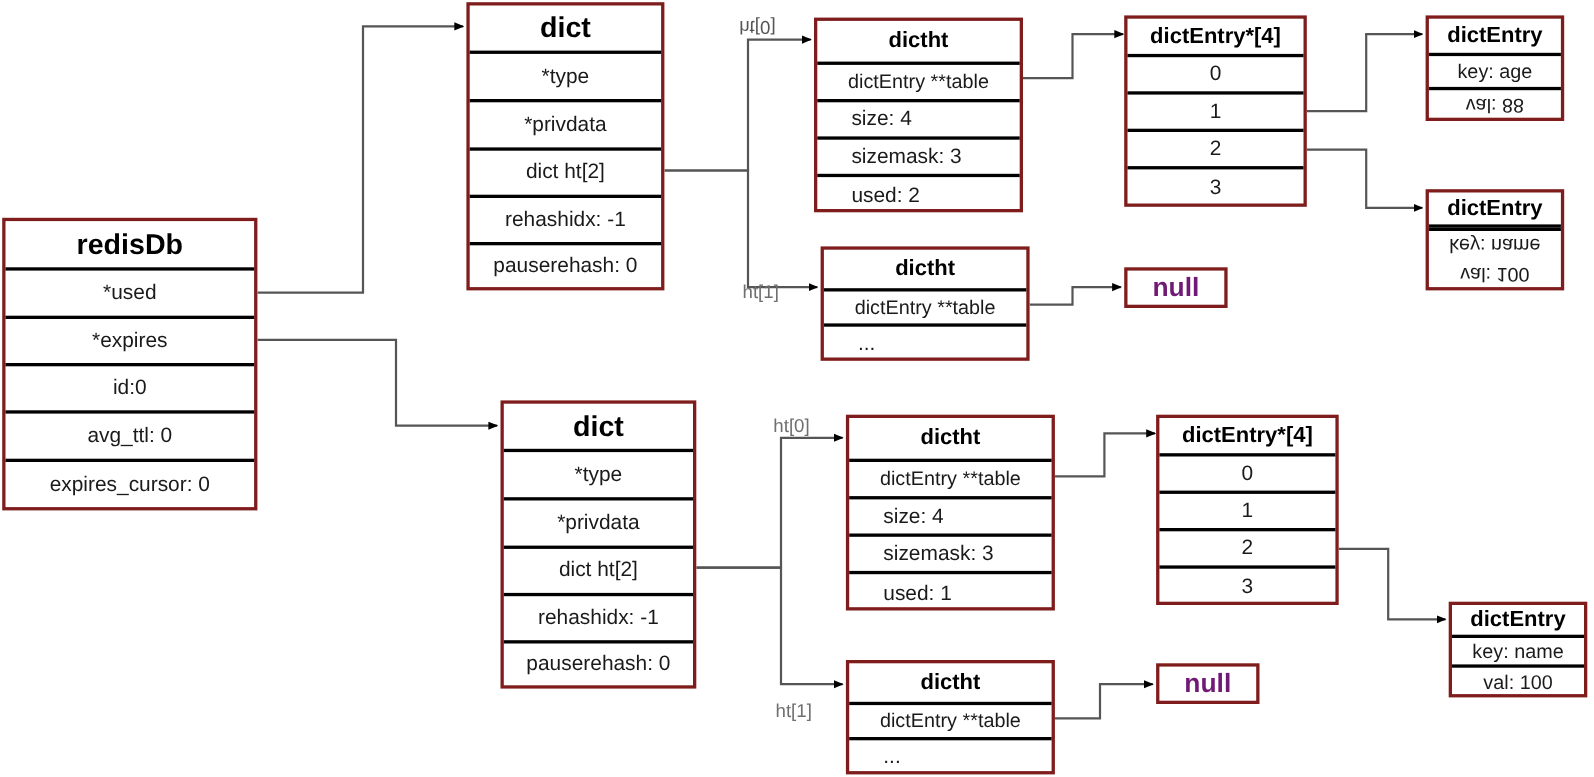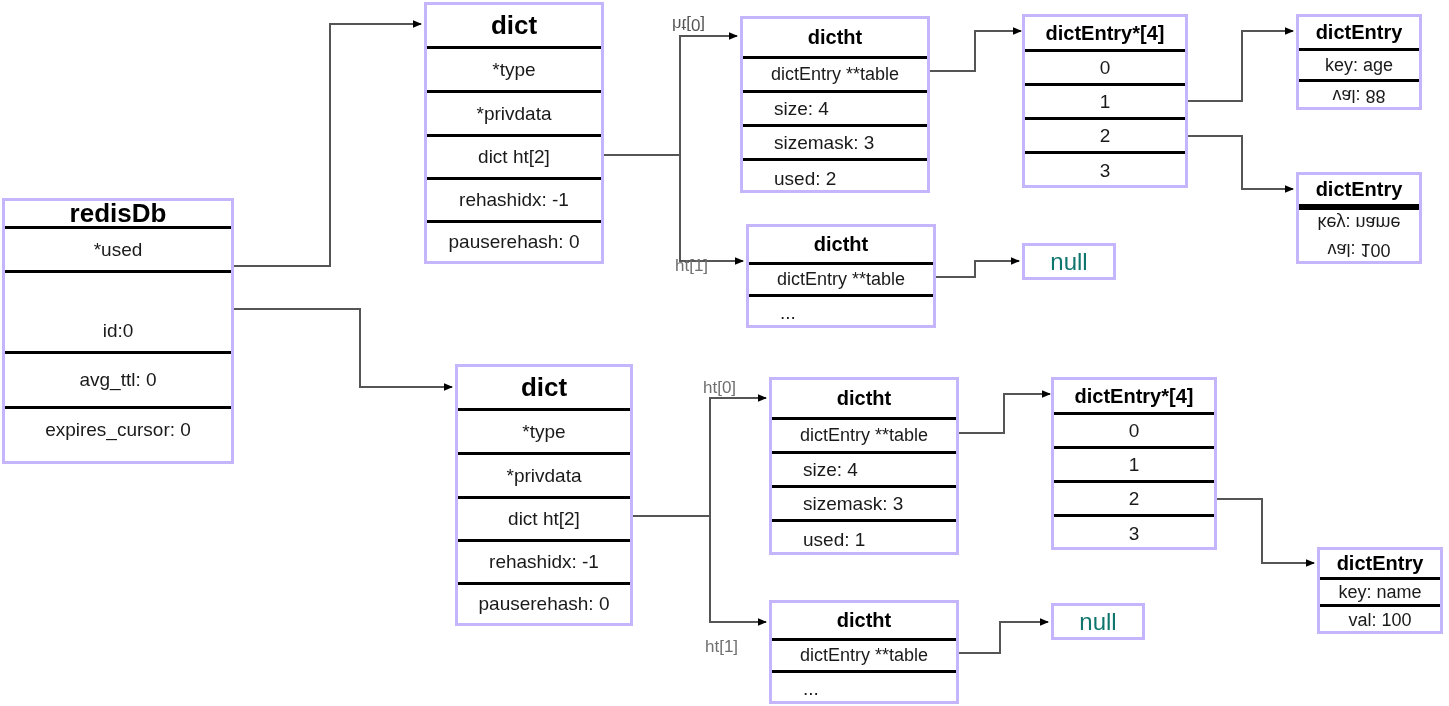--- a/index.html
+++ b/index.html
@@ -10,21 +10,21 @@
     background:#ffffff;
     font-family:"Liberation Sans", sans-serif;
     overflow:hidden;
   }
   #wires{position:absolute;left:0;top:0;width:1449px;height:706px;pointer-events:none;}
 
   
   .box{
     position:absolute;
     box-sizing:border-box;
-    border:3px solid #c4b5fd;
+    border:3px solid #7f1d1d;
     background:#fff;
     z-index:5;
   }
   .row{
     box-sizing:border-box;
     border-bottom:3px solid #000;
     display:flex;
     align-items:center;
     justify-content:center;
     color:#1a1a1a;
@@ -38,21 +38,21 @@
     font-size:20px;
     color:#000;
   }
   .row.title.big{font-size:26px;}
   .row.lead{justify-content:flex-start;padding-left:31px;}
   .row.small{font-size:18px;}
 
   
   .box.simple{
     display:flex;align-items:center;justify-content:center;
-    font-weight:normal;font-size:24px;color:#0f766e;
+    font-weight:bold;font-size:24px;color:#701a75;
   }
 
   
   .elabel{
     position:absolute;
     font-size:17px;
     color:#6f6f6f;
     white-space:nowrap;
     z-index:6;
     font-family:"Liberation Sans", sans-serif;
@@ -103,24 +103,25 @@
 
       <path d="M958,433 L1004,433 L1004,394 L1050,394"></path>
 
       <path d="M958,653 L1000,653 L1000,622 L1048,622"></path>
 
       <path d="M1217,499 L1262,499 L1262,563 L1314,563"></path>
     </g>
   </svg>
 
   <div class="box" style="left:2px;top:198px;width:232px;height:266px;">
-    <div class="row title big" style="height:28px;text-align:right;">redisDb</div>
+    <div class="row title big" style="height:45px;text-align:right;">redisDb</div>
     <div class="row" style="height:44px;">*used</div>
-    <div class="row" style="height:43px;margin-top:38px;">id:0</div>
-    <div class="row" style="height:55px;">avg_ttl: 0</div>
+    <div class="row" style="height:43px;">*expires</div>
+    <div class="row" style="height:43px;">id:0</div>
+    <div class="row" style="height:44px;">avg_ttl: 0</div>
     <div class="row" style="height:42px;">expires_cursor: 0</div>
   </div>
 
   <div class="box" style="left:424px;top:2px;width:180px;height:262px;">
     <div class="row title big" style="height:44px;">dict</div>
     <div class="row" style="height:44px;">*type</div>
     <div class="row" style="height:44px;">*privdata</div>
     <div class="row" style="height:43px;">dict ht[2]</div>
     <div class="row" style="height:43px;">rehashidx: -1</div>
     <div class="row" style="height:38px;">pauserehash: 0</div>

